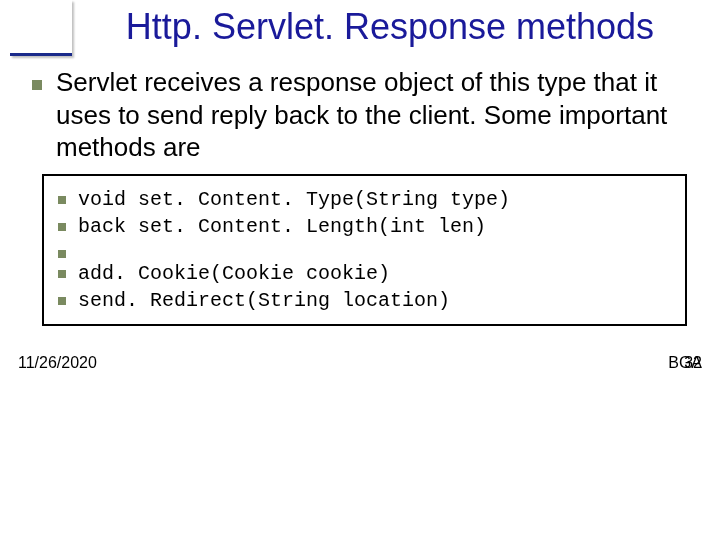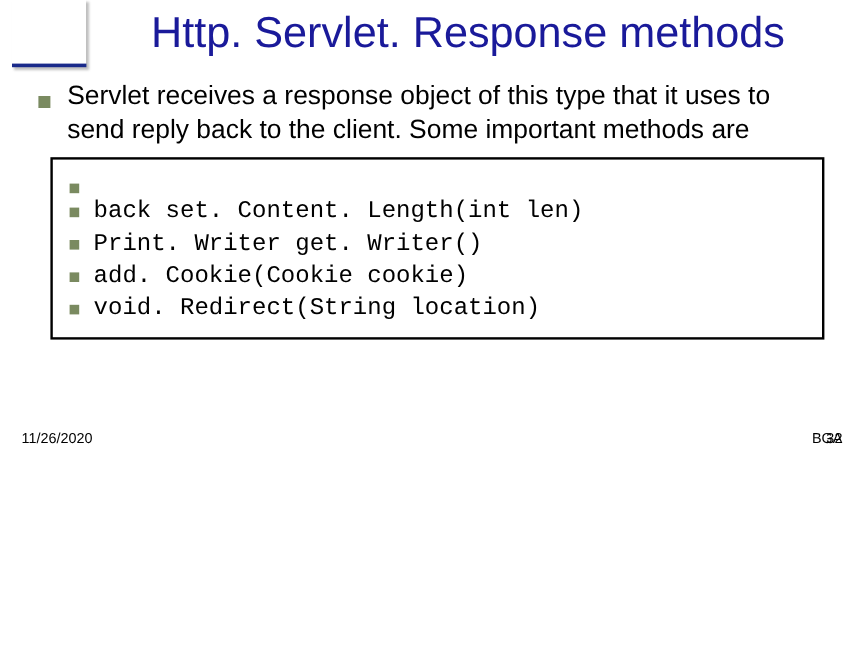--- a/index.html
+++ b/index.html
@@ -57,21 +57,21 @@
   }
   .sq-small {
     width: 8px;
     height: 8px;
     background: #7a8a60;
     margin-top: 8px;
     margin-right: 12px;
     flex: 0 0 auto;
   }
   .intro {
-    font-size: 22px;
+    font-size: 26px;
     line-height: 1.25;
   }
   .codebox {
     margin-top: 10px;
     margin-left: 10px;
     border: 2px solid #000;
     padding: 8px 14px 8px 14px;
     width: 645px;
     box-sizing: border-box;
   }
@@ -83,21 +83,21 @@
   .code {
     font-family: "Courier New", Courier, monospace;
     font-size: 20px;
     white-space: nowrap;
   }
   .footer {
     position: absolute;
     bottom: 12px;
     left: 18px;
     right: 18px;
-    font-size: 12px;
+    font-size: 16px;
     color: #000;
     display: flex;
     justify-content: space-between;
     align-items: center;
   }
   .footer .center { position:absolute; left:0; right:0; text-align:right; }
   .footer .right  { margin-left:auto; }
 </style>
 </head>
 <body>
@@ -111,36 +111,36 @@
 
   <div class="body">
     <div class="bullet-row">
       <div class="sq"></div>
       <div class="intro">Servlet receives a response object of this type that it uses to send reply back to the client. Some important methods are</div>
     </div>
 
     <div class="codebox">
       <div class="code-row">
         <div class="sq-small"></div>
+        <div class="code">void set. Content. Type(String type)</div>
       </div>
       <div class="code-row">
         <div class="sq-small"></div>
         <div class="code">back set. Content. Length(int len)</div>
       </div>
       <div class="code-row">
         <div class="sq-small"></div>
-        <div class="code">Print. Writer get. Writer()</div>
       </div>
       <div class="code-row">
         <div class="sq-small"></div>
         <div class="code">add. Cookie(Cookie cookie)</div>
       </div>
       <div class="code-row">
         <div class="sq-small"></div>
-        <div class="code">void. Redirect(String location)</div>
+        <div class="code">send. Redirect(String location)</div>
       </div>
     </div>
   </div>
 
   <div class="footer">
     <span>11/26/2020</span>
     <span class="center">BGA</span>
     <span class="right">32</span>
   </div>
 

